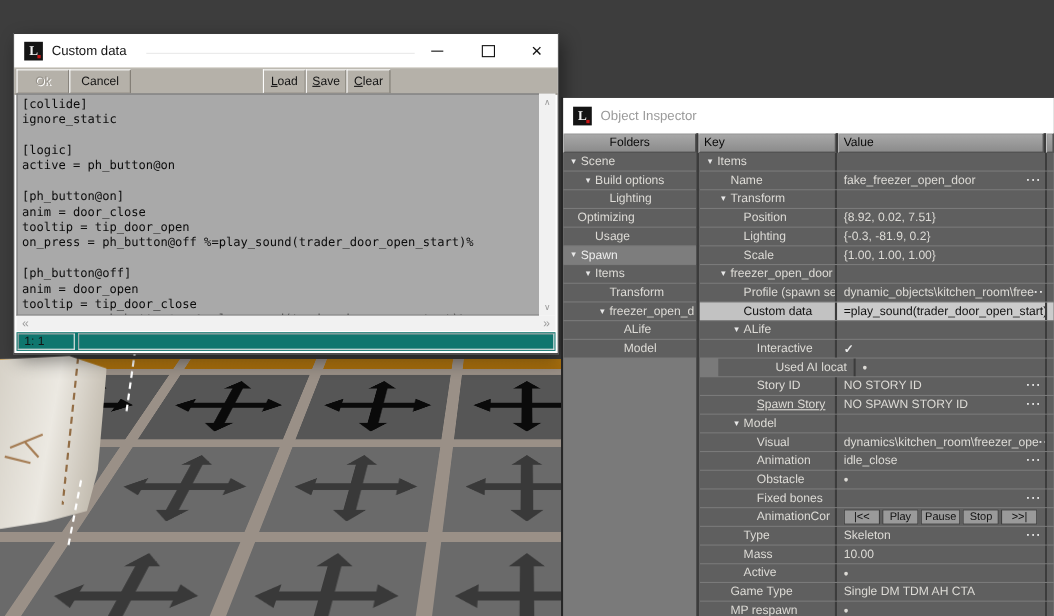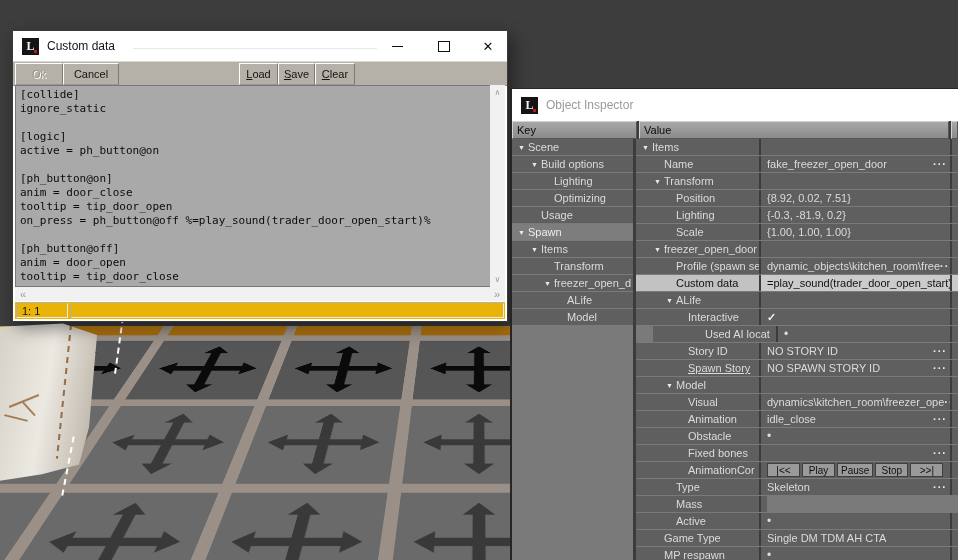--- a/index.html
+++ b/index.html
@@ -72,21 +72,21 @@
   .tb-btn.save{width:35px;}
   .tb-btn.clear{width:38px;}
   .cd-body{position:absolute;top:54px;left:2px;right:2px;bottom:34px;display:flex;}
   .cd-text{flex:1;background:#a9a9a9;border:1px solid #787878;border-right:none;
     color:#0b0b0b;font:11px/14px "DejaVu Sans Mono",monospace;
     padding:2px 0 0 4px;white-space:pre;overflow:hidden;}
   .cd-vscroll{width:15px;background:#f1f1f1;display:flex;flex-direction:column;
     justify-content:space-between;align-items:center;color:#9a9a9a;font-size:8px;padding:3px 0;}
   .cd-hscroll{position:absolute;left:2px;right:2px;bottom:20px;height:14px;background:#f1f1f1;
     display:flex;justify-content:space-between;align-items:center;color:#9a9a9a;font-size:11px;padding:0 5px;}
-  .cd-status{position:absolute;left:2px;right:2px;bottom:2px;height:17px;background:#eab308;
+  .cd-status{position:absolute;left:2px;right:2px;bottom:2px;height:17px;background:#0f766e;
     display:flex;gap:3px;padding:1px;box-sizing:border-box;}
   .status-panel{border:1px solid;border-color:#b0b0b0 #ececec #ececec #b0b0b0;
     font-size:11px;color:#141414;display:flex;align-items:center;padding:0 5px;box-sizing:border-box;}
   .status-panel.pos{width:52px;flex:0 0 auto;}
   .status-panel.msg{flex:1;}
 
   
   .oi-win{position:absolute;left:510px;top:88px;width:448px;height:472px;background:#7a7a7a;
     border-left:2px solid #262626;border-top:1px solid #262626;box-sizing:border-box;}
   .oi-titlebar{height:32px;background:#ffffff;display:flex;align-items:center;}
@@ -274,39 +274,40 @@
 
 <div class="oi-win">
   <div class="titlebar oi-titlebar">
     <div class="app-icon">
       <span>L</span>
       <span class="reddot"></span>
     </div>
     <span class="title-text inactive">Object Inspector</span>
   </div>
   <div class="oi-headers">
+    <div class="oi-h folders">Folders</div>
     <div class="oi-h key">Key</div>
     <div class="oi-h value">Value</div>
     <div class="oi-h sliver"></div>
   </div>
   <div class="oi-body">
     <div class="oi-folders" id="folders-tree">
         <div class="tree-row" style="padding-left: 3px;">
           <div class="tri">▼</div>
           <div class="lbl">Scene</div>
         </div>
         <div class="tree-row" style="padding-left: 16px;">
           <div class="tri">▼</div>
           <div class="lbl">Build options</div>
         </div>
         <div class="tree-row" style="padding-left: 29px;">
           <div class="tri"></div>
           <div class="lbl">Lighting</div>
         </div>
-        <div class="tree-row" style="padding-left: 29px;">
+        <div class="tree-row" style="">
           <div class="tri"></div>
           <div class="lbl">Optimizing</div>
         </div>
         <div class="tree-row" style="padding-left: 16px;">
           <div class="tri"></div>
           <div class="lbl">Usage</div>
         </div>
         <div class="tree-row sel" style="padding-left: 3px;">
           <div class="tri">▼</div>
           <div class="lbl">Spawn</div>
@@ -542,20 +543,23 @@
             <div class="vtext">Skeleton</div>
             <div class="ellipsis">···</div>
           </div>
           <div class="kv-tail"></div>
         </div>
         <div class="kv-row">
           <div class="kv-key" style="padding-left: 27px; text-align: right;">
             <div class="tri"></div>
             <div class="lbl">Mass</div>
           </div>
+          <div class="kv-val">
+            <div class="vtext">10.00</div>
+          </div>
           <div class="kv-tail"></div>
         </div>
         <div class="kv-row">
           <div class="kv-key" style="padding-left: 27px;">
             <div class="tri"></div>
             <div class="lbl">Active</div>
           </div>
           <div class="kv-val">
             <div class="dotv">•</div>
           </div>

